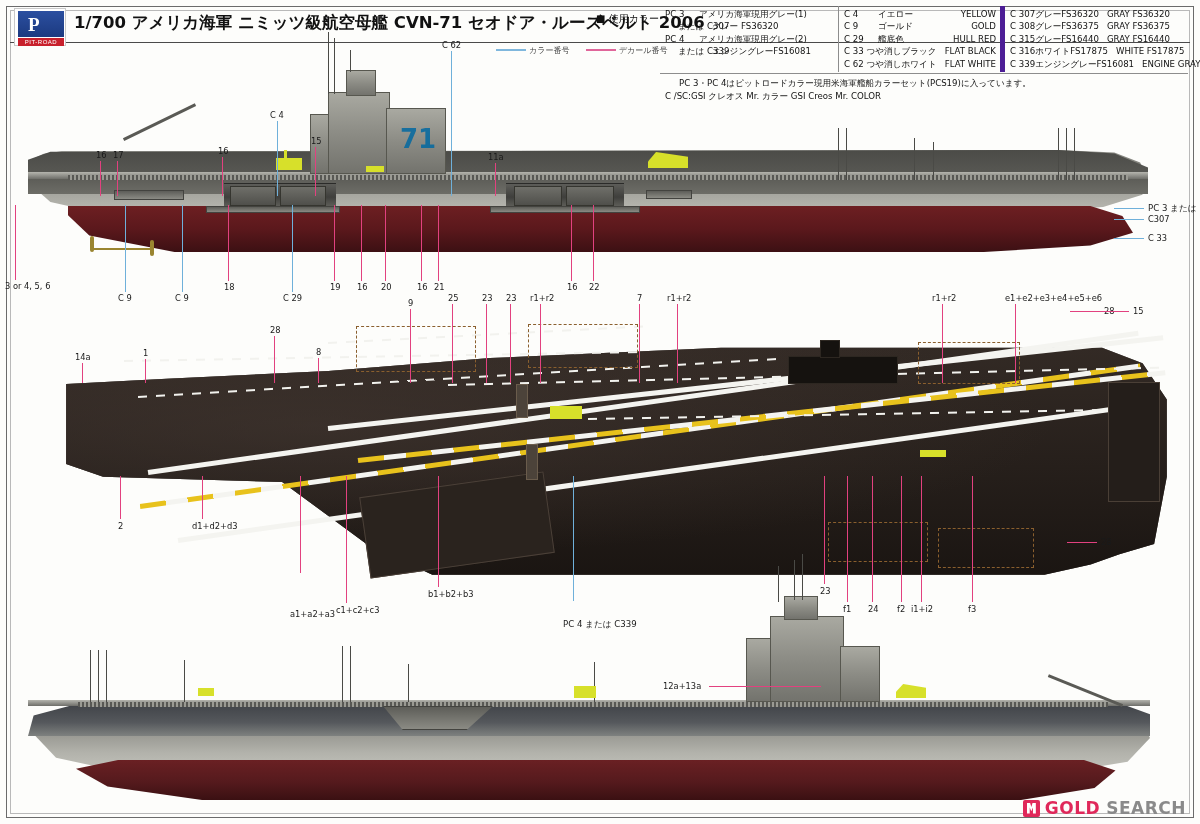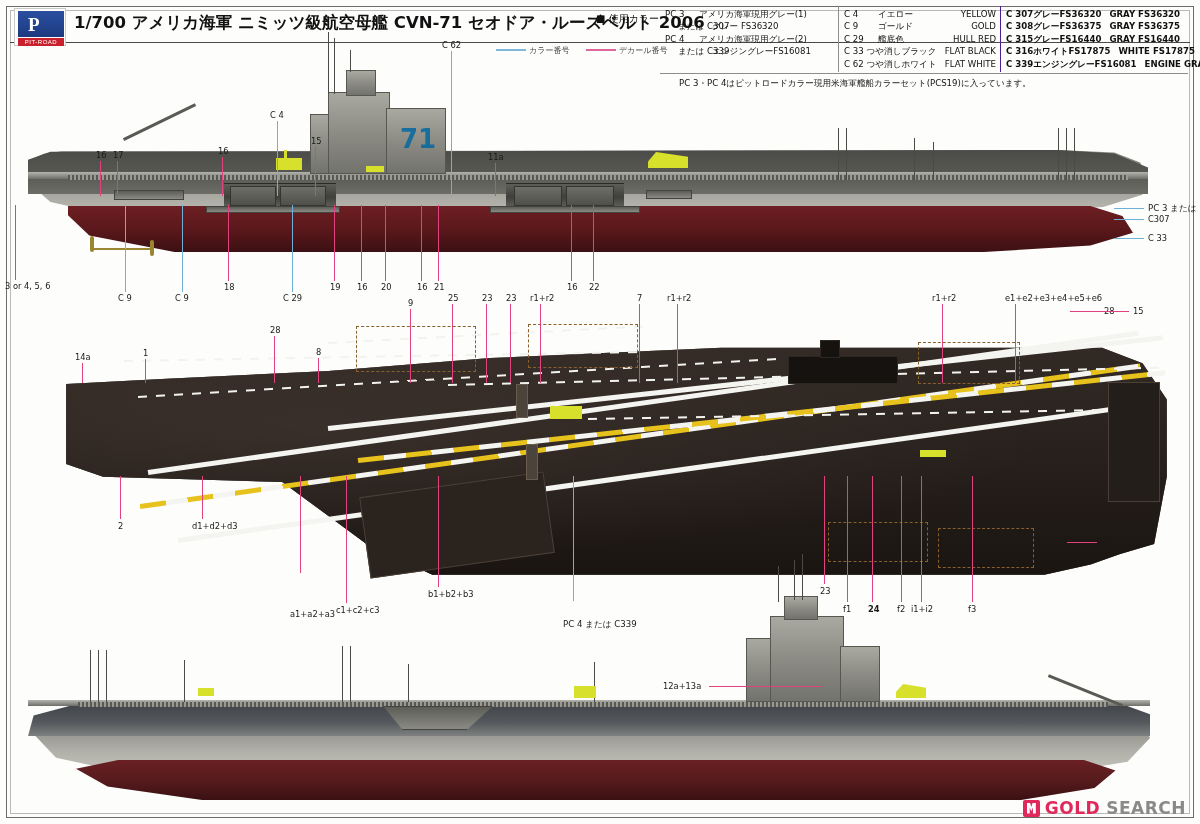--- a/index.html
+++ b/index.html
@@ -72,21 +72,21 @@
   .color-table {
     position: absolute; left: 660px; top: 6px;
     width: 528px;
     font-size: 8.6px; color: #111;
     font-family: "DejaVu Sans", sans-serif;
   }
   .ct-cols { display: flex; }
   .ct-col { padding: 2px 4px 2px 5px; }
   .ct-col.b1 { width: 178px; }
   .ct-col.b2 { width: 162px; border-left: 1px solid #8d8d8d; }
-  .ct-col.b3 { width: 160px; border-left: 1px solid #4c1d95; font-weight: bold; }
+  .ct-col.b3 { width: 160px; border-left: 5px solid #4c1d95; }
   .ct-row { white-space: nowrap; line-height: 12.4px; display: flex; }
   .ct-row .code { display: inline-block; width: 34px; }
   .ct-row .jp   { display: inline-block; }
   .ct-row .en   { margin-left: auto; padding-left: 8px; color: #111; }
   .ct-row.ind { padding-left: 13px; }
   .ct-sep {
     border-top: 1px solid #8d8d8d;
     margin-top: 1px;
   }
   .ct-notes {
@@ -377,20 +377,21 @@
           <div class="ct-row">
             <span class="code">C 339</span>
             <span class="jp">エンジングレーFS16081</span>
             <span class="en">ENGINE GRAY FS16081</span>
           </div>
         </div>
     </div>
     <div class="ct-sep"></div>
     <div class="ct-notes" id="ctnotes">
         <div class="ind1">PC 3・PC 4はピットロードカラー現用米海軍艦船カラーセット(PCS19)に入っています。</div>
+        <div class="">C /SC:GSI クレオス Mr. カラー   GSI Creos Mr. COLOR</div>
       </div>
   </div>
 
   <div class="legend">
     <span class="legend-item">
       <span class="legend-line blue"></span>
       <span>カラー番号</span>
     </span>
     <span class="legend-item">
       <span class="legend-line pink"></span>
@@ -604,21 +605,21 @@
       <div class="cal" style="left: 336px; top: 605px;">c1+c2+c3</div>
       <div class="lead v" style="left: 346px; top: 476px; height: 127px;"></div>
       <div class="cal" style="left: 428px; top: 589px;">b1+b2+b3</div>
       <div class="lead v" style="left: 438px; top: 476px; height: 111px;"></div>
       <div class="cal jp" style="left: 563px; top: 619px;">PC 4 または C339</div>
       <div class="lead v blue" style="left: 573px; top: 476px; height: 125px;"></div>
       <div class="cal" style="left: 820px; top: 586px;">23</div>
       <div class="lead v" style="left: 824.4px; top: 476px; height: 108px;"></div>
       <div class="cal" style="left: 843px; top: 604px;">f1</div>
       <div class="lead v" style="left: 847.4px; top: 476px; height: 126px;"></div>
-      <div class="cal" style="left: 868px; top: 604px; font-weight: bold;">24</div>
+      <div class="cal" style="left: 868px; top: 604px;">24</div>
       <div class="lead v" style="left: 872.4px; top: 476px; height: 126px;"></div>
       <div class="cal" style="left: 897px; top: 604px;">f2</div>
       <div class="lead v" style="left: 901.4px; top: 476px; height: 126px;"></div>
       <div class="cal" style="left: 911px; top: 604px;">i1+i2</div>
       <div class="lead v" style="left: 921px; top: 476px; height: 126px;"></div>
       <div class="cal" style="left: 968px; top: 604px;">f3</div>
       <div class="lead v" style="left: 972.4px; top: 476px; height: 126px;"></div>
       <div class="cal" style="left: 1101px; top: 537px;">28</div>
       <div class="lead h" style="left: 1067px; top: 542px; width: 30px; height: 1px;"></div>
       <div class="cal" style="left: 663px; top: 681px;">12a+13a</div>

